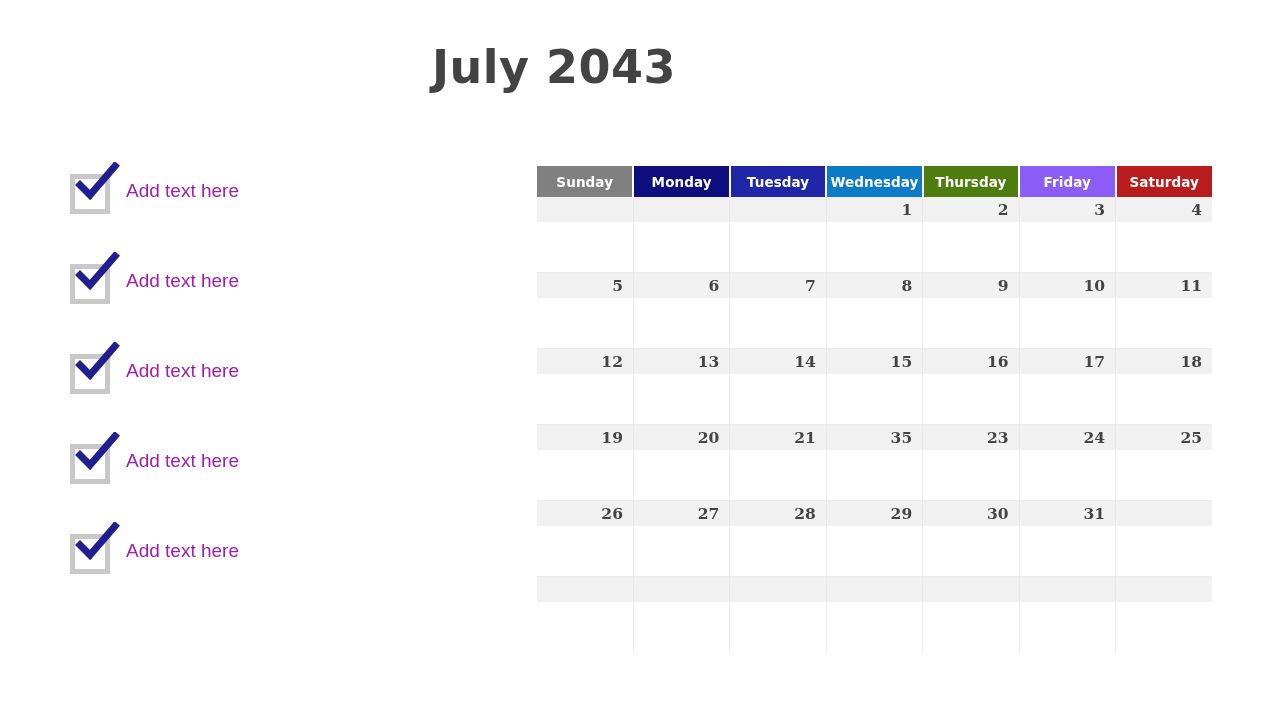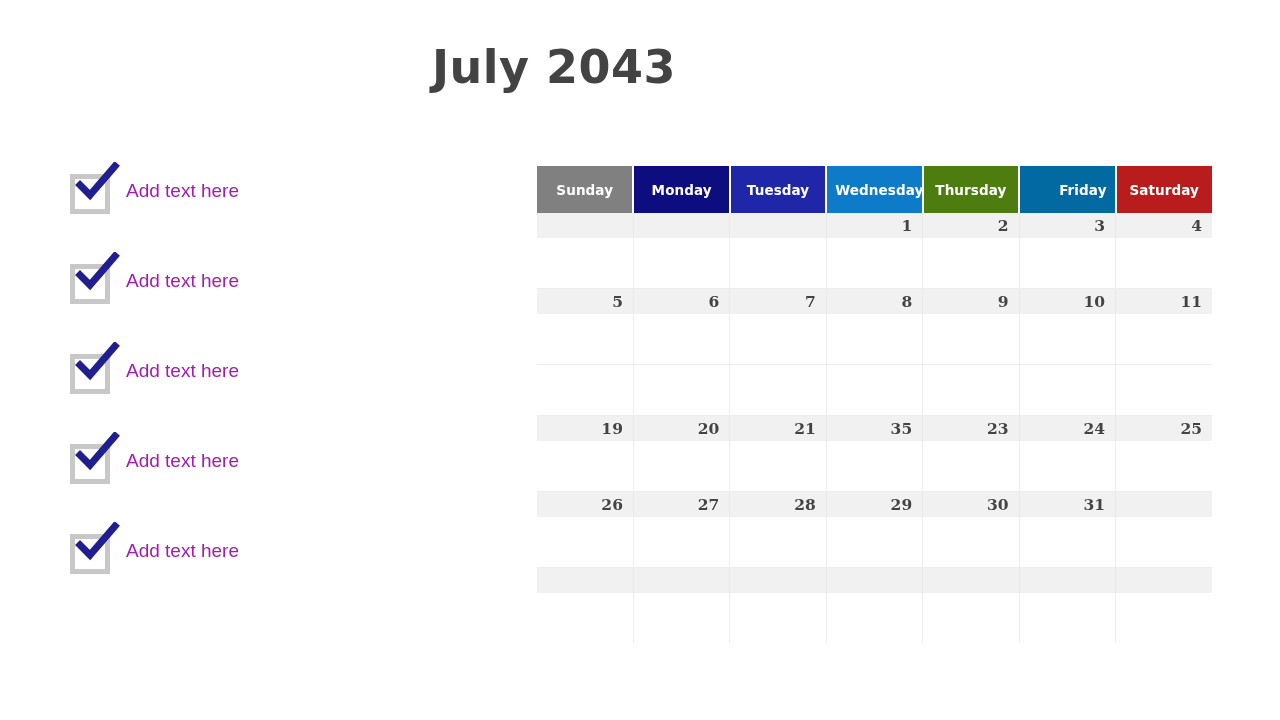--- a/index.html
+++ b/index.html
@@ -77,21 +77,21 @@
     top: 166px;
     width: 675px;
   }
   table.cal {
     border-collapse: collapse;
     width: 675px;
     table-layout: fixed;
   }
   table.cal th {
     height: 31px;
-    padding: 8px;
+    padding: 0;
     font-family: "DejaVu Sans", sans-serif;
     font-size: 13.5px;
     font-weight: bold;
     color: #ffffff;
     text-align: center;
     vertical-align: middle;
     letter-spacing: 0.1px;
   }
   table.cal th.hdr-pad { border-right: 2px solid #ffffff; }
   td.daynum {
@@ -162,21 +162,21 @@
 
 <div class="calendar">
   <table class="cal">
     <thead>
       <tr>
           <th class="hdr-pad" style="background: rgb(128, 128, 128);">Sunday</th>
           <th class="hdr-pad" style="background: rgb(13, 13, 128);">Monday</th>
           <th class="hdr-pad" style="background: rgb(31, 39, 168);">Tuesday</th>
           <th class="hdr-pad" style="background: rgb(13, 123, 200);">Wednesday</th>
           <th class="hdr-pad" style="background: #4d7c0f;">Thursday</th>
-          <th class="hdr-pad" style="background: #0369a1; text-align: right;">Friday</th>
+          <th class="hdr-pad" style="background: #8b5cf6;">Friday</th>
           <th style="background: #b91c1c;">Saturday</th>
         </tr>
     </thead>
     <tbody>
         <tr>
           <td class="daynum first"></td>
           <td class="daynum"></td>
           <td class="daynum"></td>
           <td class="daynum">1</td>
           <td class="daynum">2</td>
@@ -203,20 +203,29 @@
         </tr>
         <tr class="week-body">
           <td class="body first"></td>
           <td class="body"></td>
           <td class="body"></td>
           <td class="body"></td>
           <td class="body"></td>
           <td class="body"></td>
           <td class="body"></td>
         </tr>
+        <tr>
+          <td class="daynum first">12</td>
+          <td class="daynum">13</td>
+          <td class="daynum">14</td>
+          <td class="daynum">15</td>
+          <td class="daynum">16</td>
+          <td class="daynum">17</td>
+          <td class="daynum">18</td>
+        </tr>
         <tr class="week-body">
           <td class="body first"></td>
           <td class="body"></td>
           <td class="body"></td>
           <td class="body"></td>
           <td class="body"></td>
           <td class="body"></td>
           <td class="body"></td>
         </tr>
         <tr>

